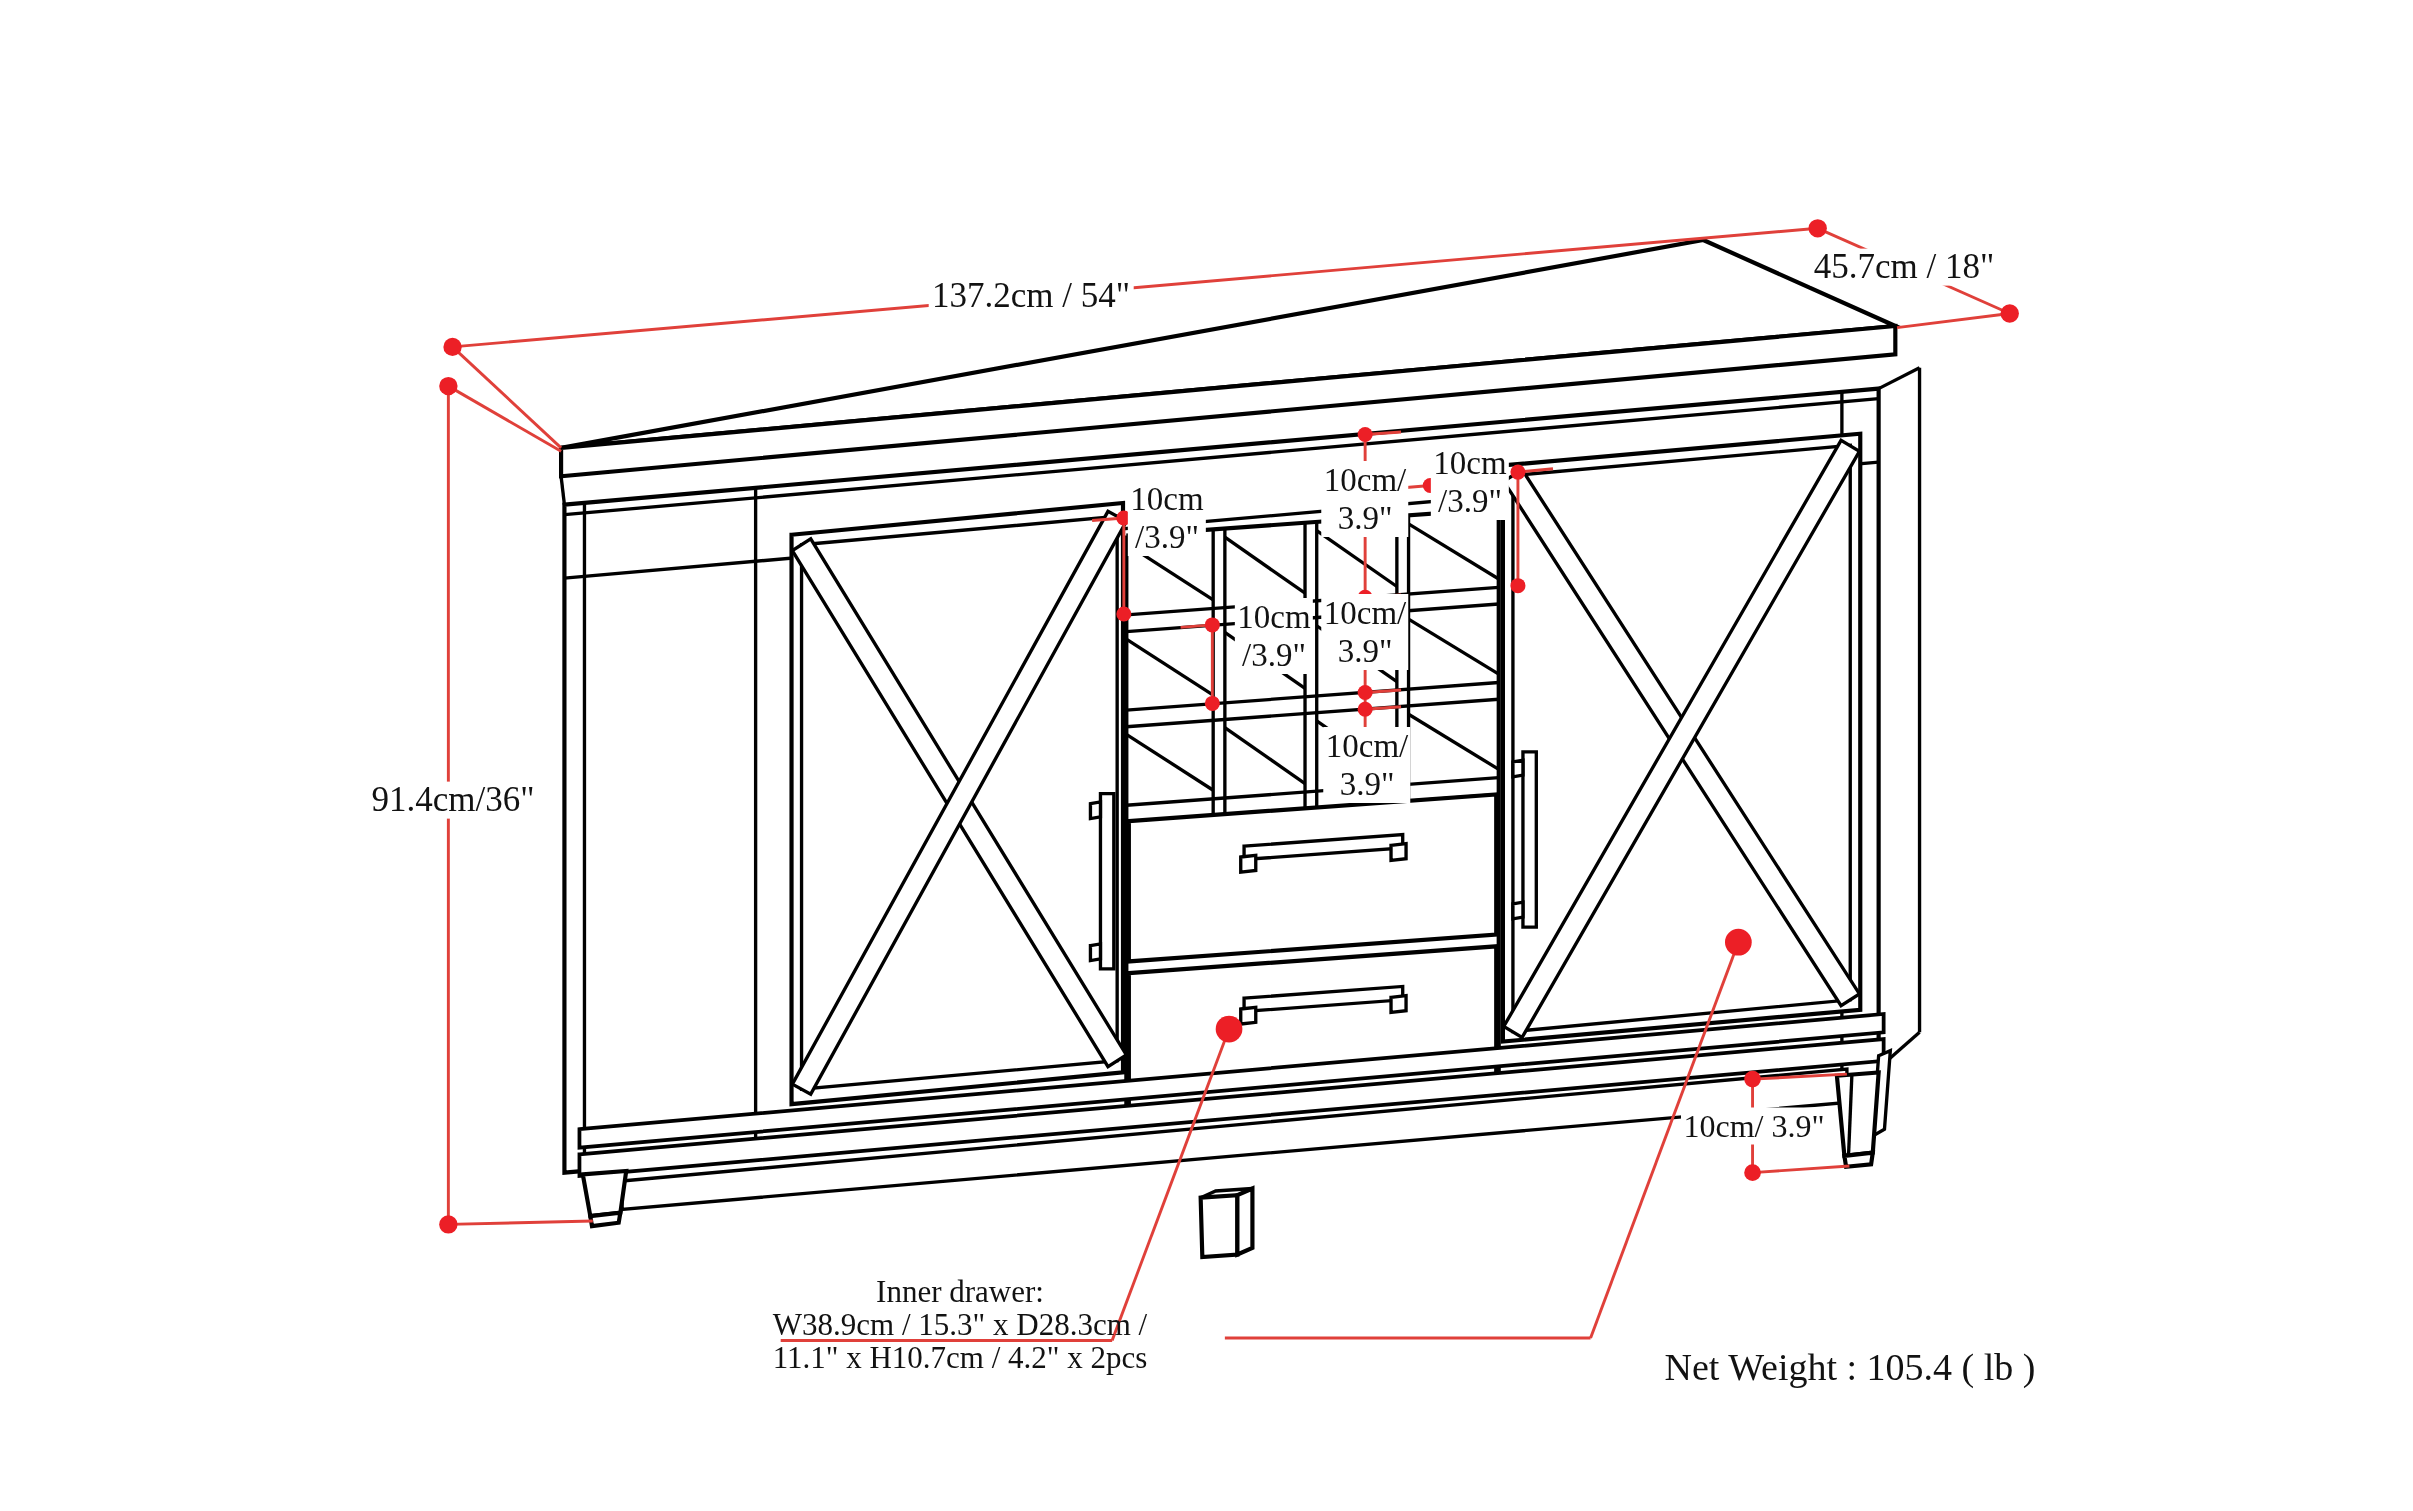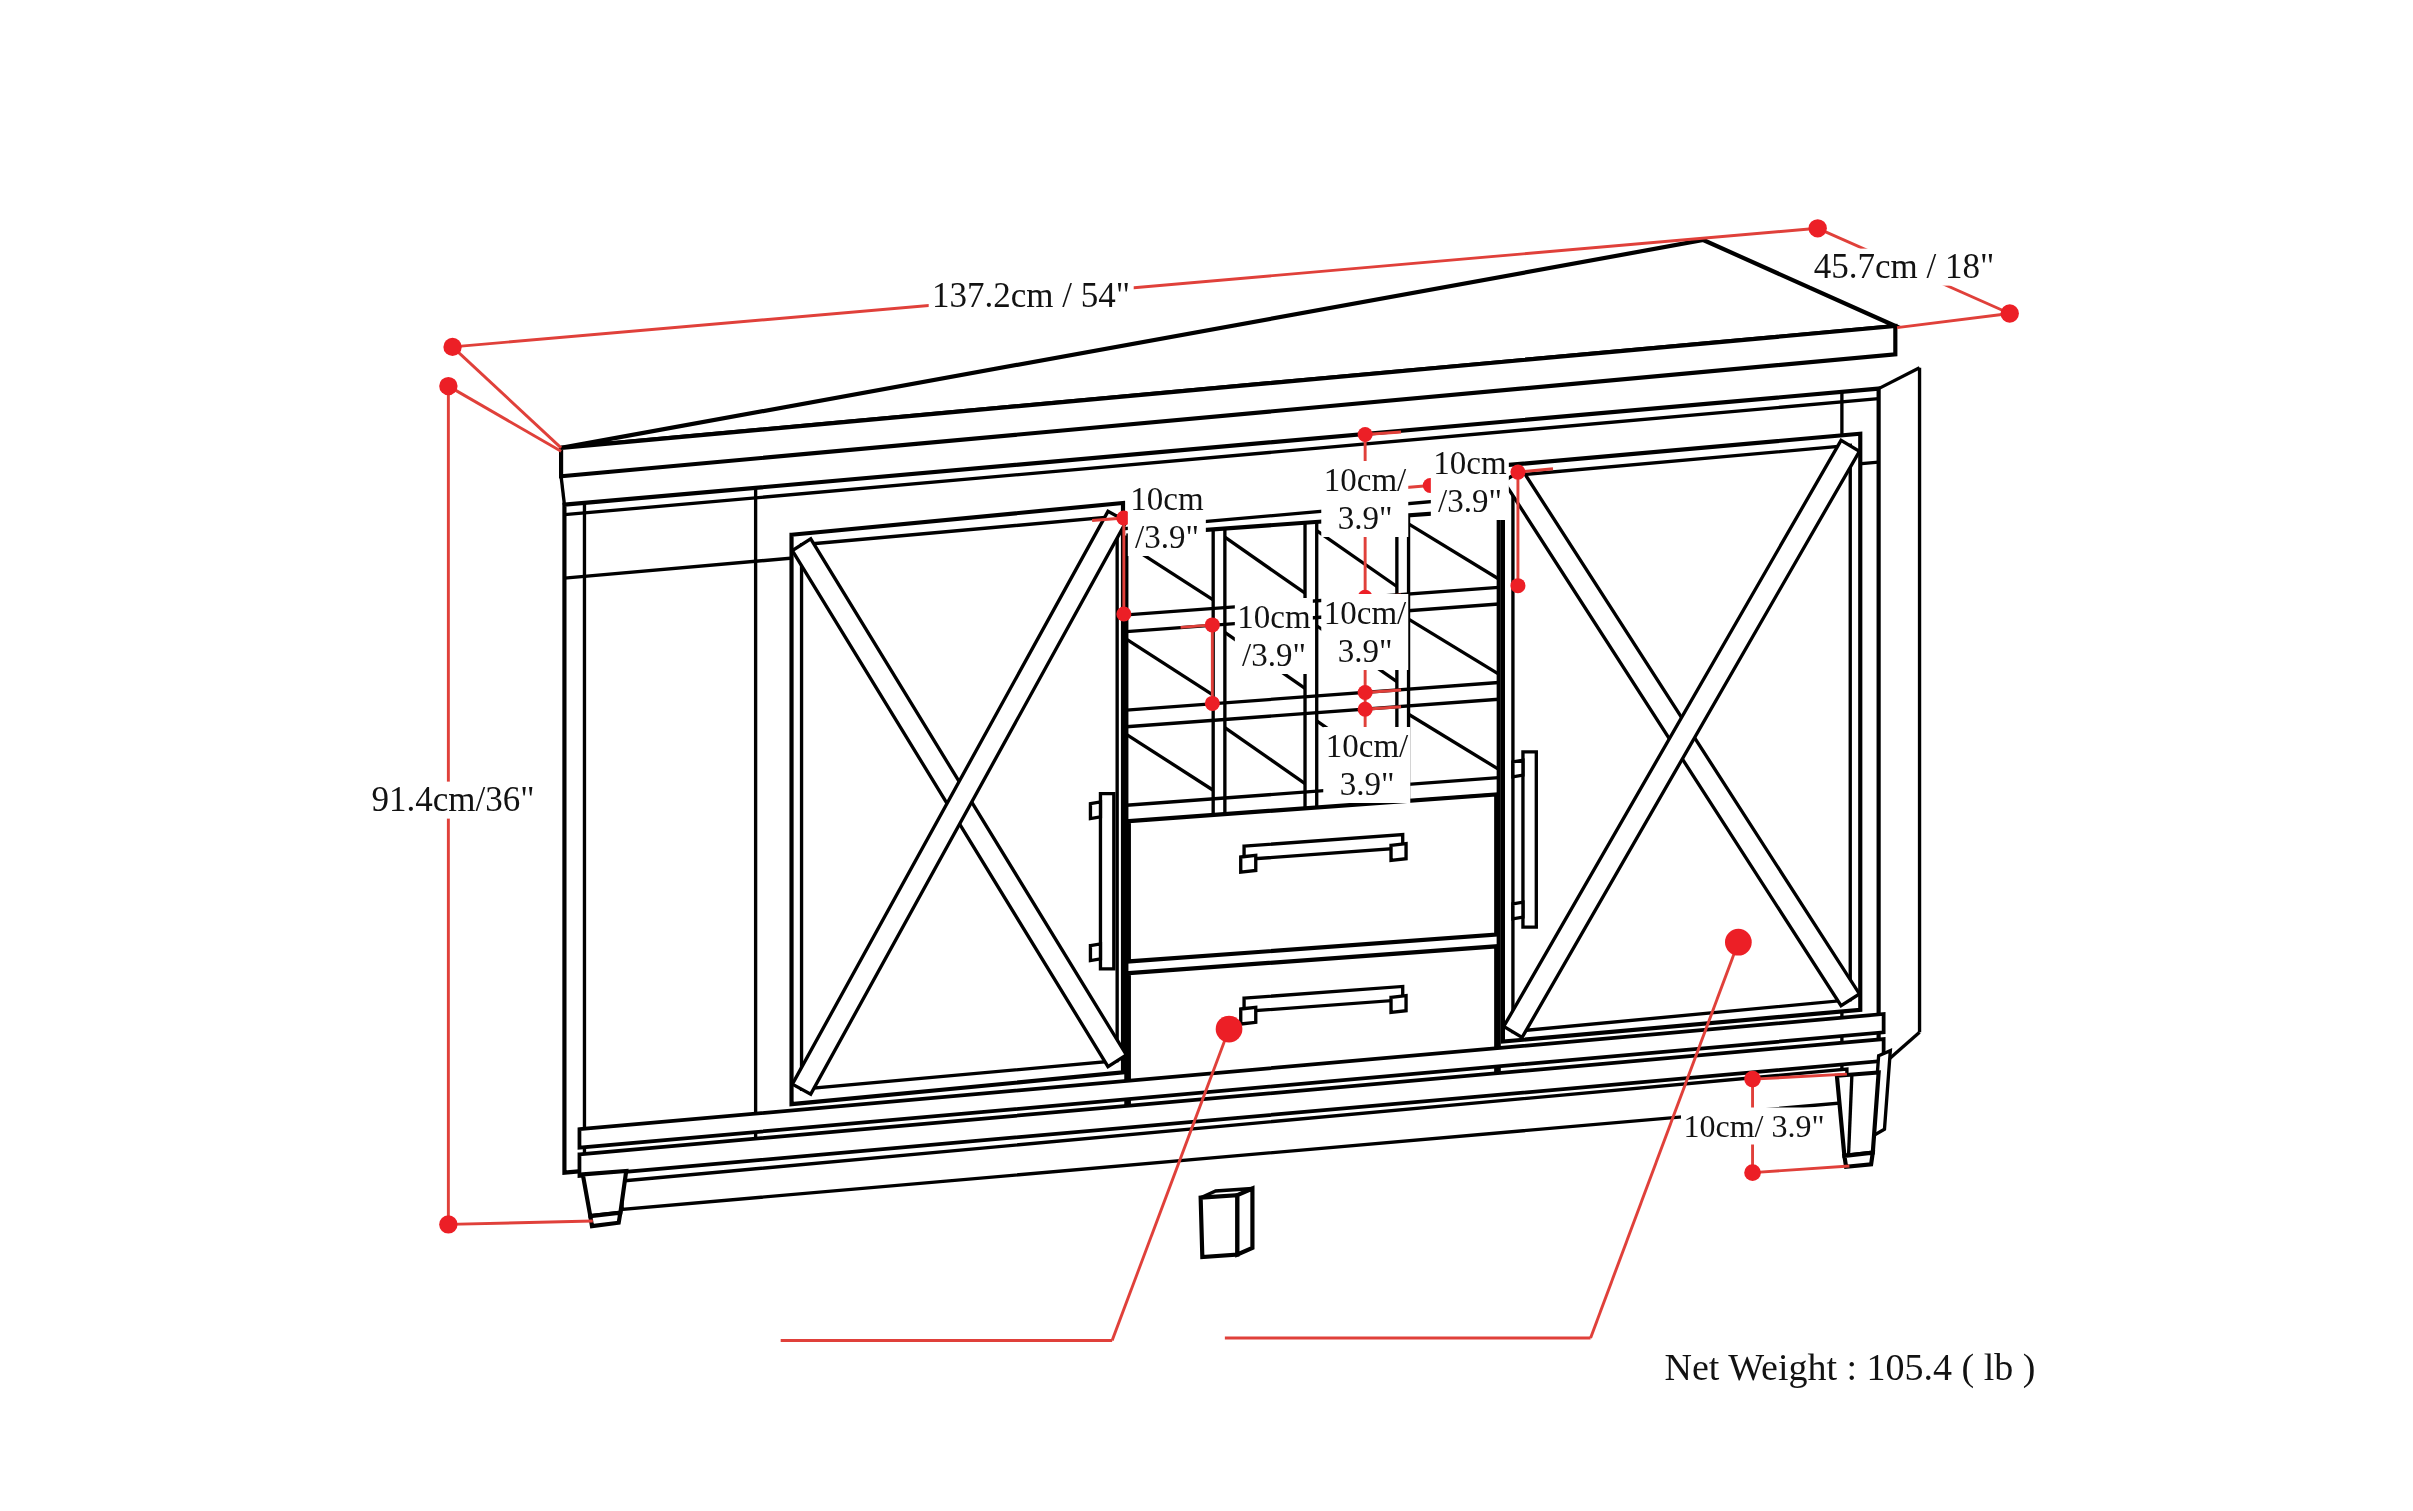--- a/index.html
+++ b/index.html
@@ -235,18 +235,23 @@
   </div>
   <div class="lbl rack" style="left:1365px;top:632px;">
     <div>10cm/</div>
     <div>3.9"</div>
   </div>
   <div class="lbl rack" style="left:1367px;top:765px;">
     <div>10cm/</div>
     <div>3.9"</div>
   </div>
 
+  <div class="lbl callout" style="left:960px;top:1324px;">
+    <div>Inner drawer:</div>
+    <div>W38.9cm / 15.3" x D28.3cm /</div>
+    <div>11.1" x H10.7cm / 4.2" x 2pcs</div>
+  </div>
 
 
   <div class="lbl net" style="left:1850px;top:1367px;font-family:Liberation Serif, serif;">Net Weight : 105.4 ( lb )</div>
 
 </div>
 
 
 </body></html>

